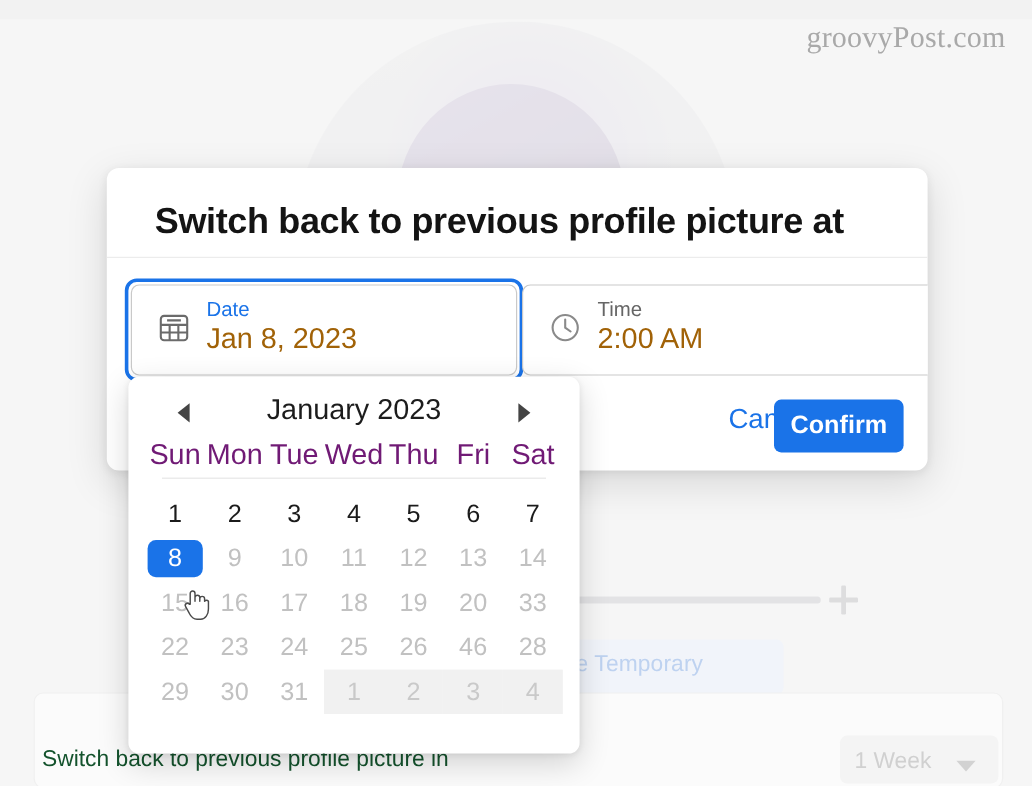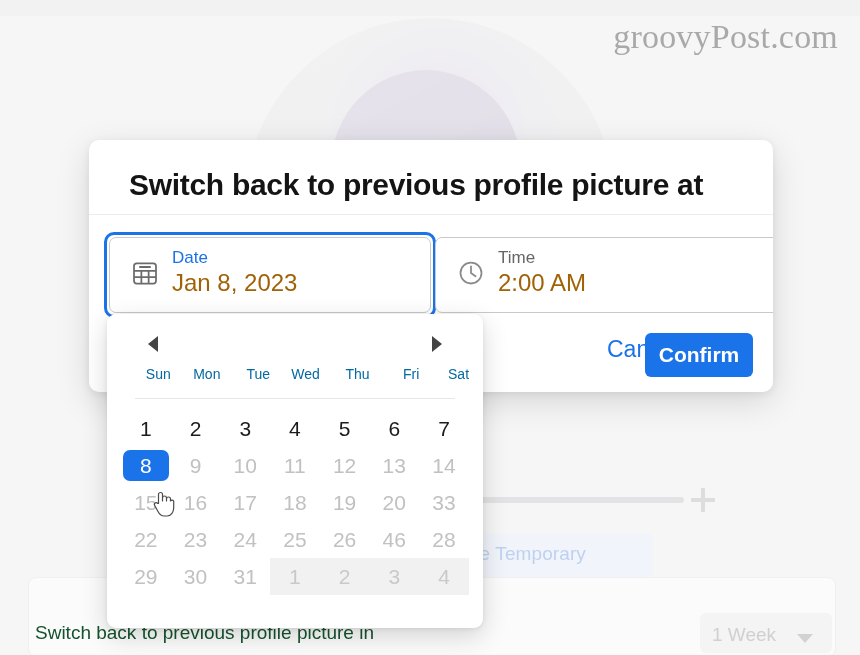--- a/index.html
+++ b/index.html
@@ -90,21 +90,21 @@
   .week-caret{
     position:absolute;left:797px;top:634px;width:0;height:0;
     border-left:8px solid transparent;border-right:8px solid transparent;
     border-top:9px solid #d2d2d2;
   }
 
   
   .watermark{
     position:absolute;right:22px;top:18px;
     font-family:"Liberation Serif", serif;
-    font-size:34px;color:#a9a9a9;letter-spacing:.2px;
+    font-size:25px;color:#a9a9a9;letter-spacing:.2px;
   }
 
   
   #dialog{
     position:absolute;left:89px;top:140px;width:684px;height:252px;
     background:#ffffff;border-radius:10px;
     box-shadow:0 10px 34px rgba(0,0,0,.13), 0 2px 8px rgba(0,0,0,.07);
     overflow:hidden;
   }
   .dialog-title{
@@ -158,21 +158,21 @@
   .cal-prev{left:32px;}
   .cal-next{right:32px;}
   .tri{position:absolute;left:9px;top:6px;width:0;height:0;}
   .tri-left{border-top:8px solid transparent;border-bottom:8px solid transparent;border-right:10px solid #444;}
   .tri-right{border-top:8px solid transparent;border-bottom:8px solid transparent;border-left:10px solid #444;}
   .cal-month{
     position:absolute;left:0;top:14px;width:376px;text-align:center;
     font-size:24px;color:#1c1c1c;
   }
   .cal-dows{position:absolute;left:14px;top:52px;width:348px;display:flex;}
-  .cal-dows div{flex:1;text-align:right;font-size:14px;color:#0369a1;}
+  .cal-dows div{flex:1;text-align:center;font-size:24px;color:#701a75;}
   .cal-underline{position:absolute;left:28px;top:84px;width:320px;height:1px;background:#e6e6e6;}
   .cal-grid{position:absolute;left:14px;top:96px;width:348px;display:flex;flex-wrap:wrap;}
   .cal-cell{
     width:49.7px;height:37px;display:flex;align-items:center;justify-content:center;
     font-size:21px;position:relative;cursor:pointer;
   }
   .cal-cell.enabled{color:#1b1b1b;}
   .cal-cell.disabled{color:#c1c1c1;cursor:default;}
   .cal-cell.other{color:#c9c9c9;background:#f1f1f1;cursor:default;}
   .cal-cell.selected span{
@@ -246,20 +246,21 @@
 
   <button class="btn-cancel">Cancel</button>
   <button class="btn-confirm">Confirm</button>
 </div>
 
 <div id="calendar">
   <div class="cal-header">
     <button class="cal-nav cal-prev">
       <span class="tri tri-left"></span>
     </button>
+    <div class="cal-month">January 2023</div>
     <button class="cal-nav cal-next">
       <span class="tri tri-right"></span>
     </button>
   </div>
 
   <div class="cal-dows" id="cal-dows">
       <div>Sun</div>
       <div>Mon</div>
       <div>Tue</div>
       <div>Wed</div>

